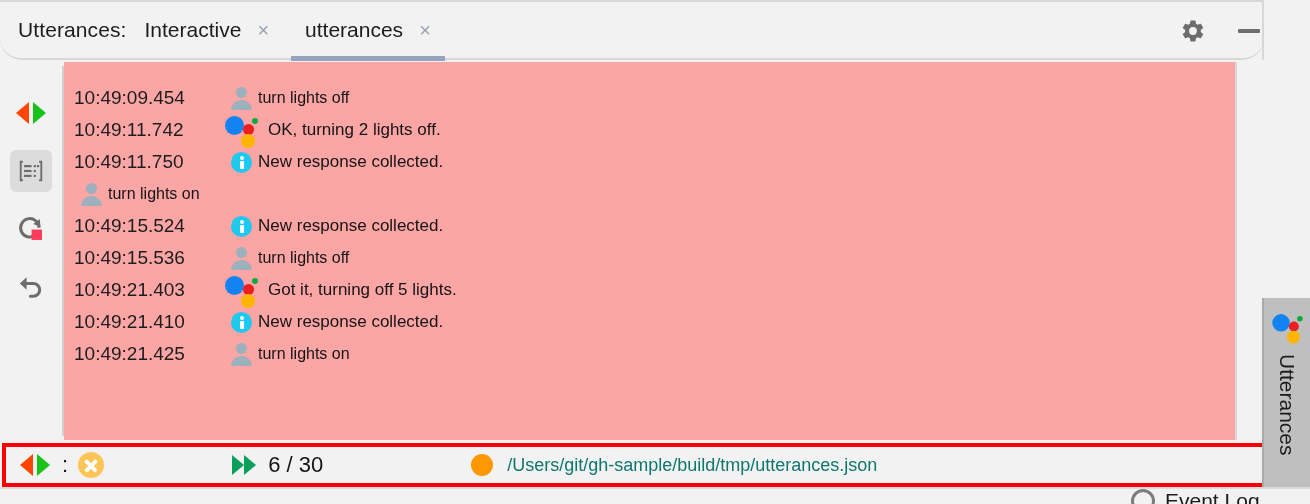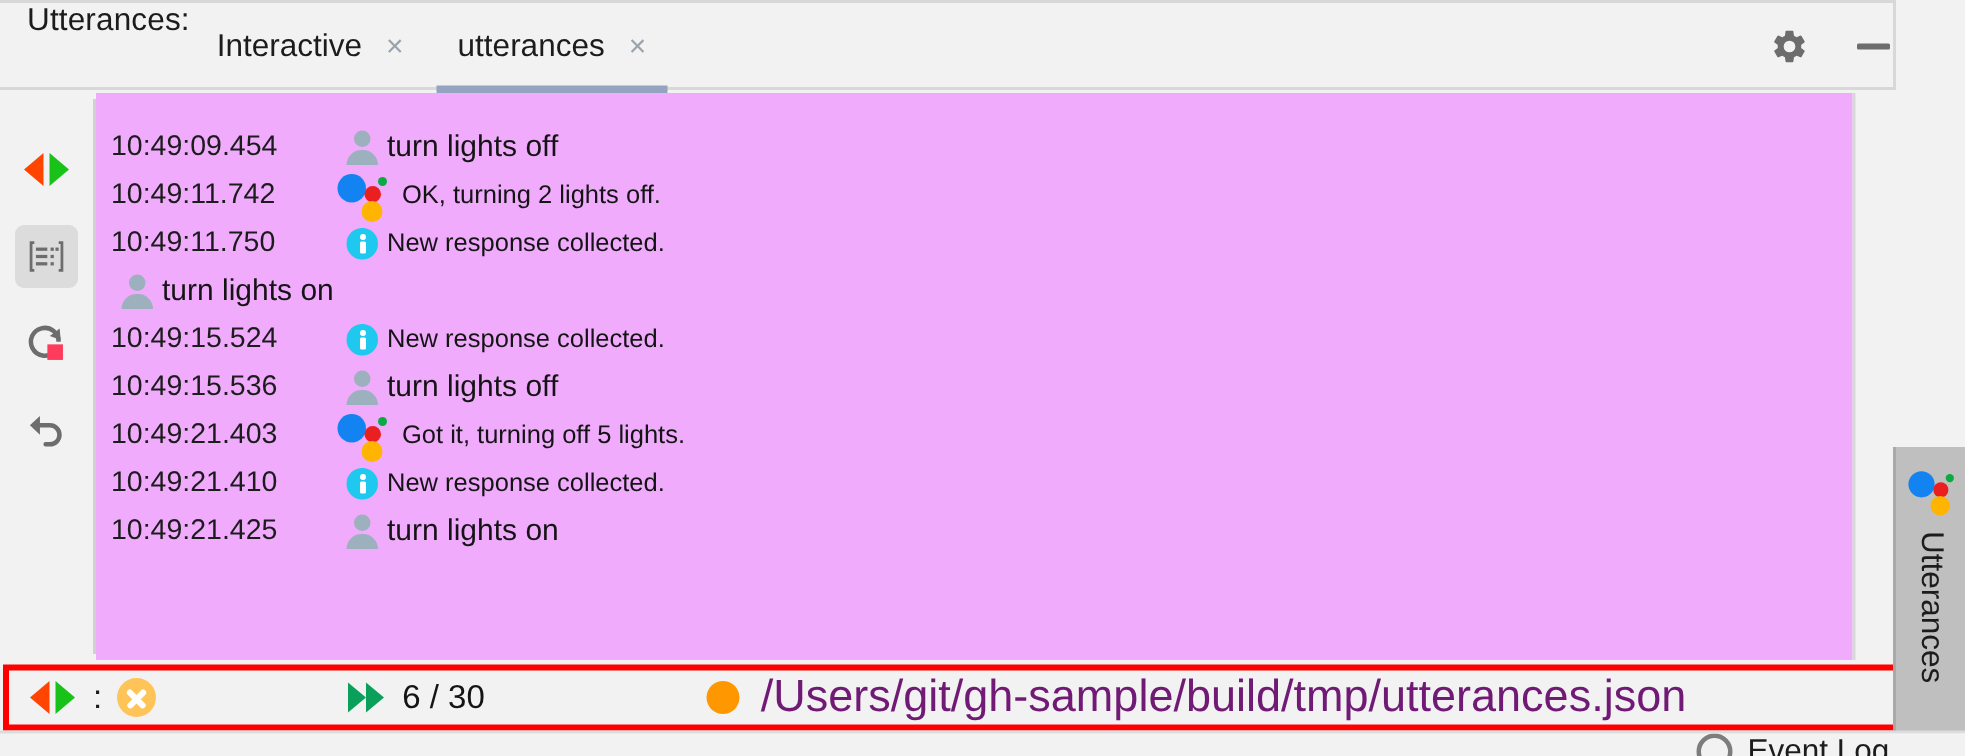--- a/index.html
+++ b/index.html
@@ -15,21 +15,21 @@
   .top-rule {
     position: absolute; left: 0; top: 0; width: 1310px; height: 2px;
     background: #d8d8d8;
   }
 
   
   .tabbar {
     position: absolute; left: 0; top: 2px; width: 1264px; height: 58px;
     background: #f2f2f2;
     border-bottom: 2px solid #d8d8d8;
-    display: flex; 
+    display: flex; align-items: center; border-radius: 22px;
   }
   .tabbar-label {
     font-size: 21px; color: #1c1c1c; margin-left: 18px; letter-spacing: .1px;
     white-space: nowrap;
   }
   .tab {
     display: flex; align-items: center; height: 58px;
     padding: 4px 18px; position: relative; cursor: default;
   }
   .tab:nth-of-type(1) { margin-left: 30px; }
@@ -77,32 +77,32 @@
     border-bottom: 11px solid transparent; border-left: 13px solid #19c219;
   }
 
   
   .divider-v {
     position: absolute; left: 62px; top: 66px; width: 2px; height: 370px;
     background: #d0d0d0;
   }
   .logpane {
     position: absolute; left: 64px; top: 62px; width: 1171px; height: 378px;
-    background: #f0abfc; overflow: hidden;
+    background: #fca5a5; overflow: hidden;
   }
   .logrow {
     display: flex; align-items: center; height: 32px; padding-left: 10px;
   }
   .ts {
     font-size: 19px; color: #1c1c1c; width: 150px; text-align: left;
     white-space: nowrap; font-family: "Liberation Sans", sans-serif;
   }
   .row-icon { width: 34px; display: flex; justify-content: center; align-items: center; flex: 0 0 34px; }
   .msg { font-size: 17px; color: #141414; white-space: nowrap; }
-  .row-user .msg { font-size: 20px; }
+  .row-user .msg { font-size: 16px; }
   .row-assistant .msg { margin-left: 10px; }
 
   
   .ico-person { position: relative; width: 22px; height: 22px; }
   .ico-person .head {
     position: absolute; left: 6px; top: 0; width: 11px; height: 11px;
     border-radius: 50%; background: #9cb0bd;
   }
   .ico-person .body {
     position: absolute; left: 1px; top: 13px; width: 21px; height: 10px;
@@ -149,21 +149,21 @@
   .ff-arrows { display: flex; margin-left: 128px; }
   .ff-tri {
     width: 0; height: 0; border-top: 10px solid transparent;
     border-bottom: 10px solid transparent; border-left: 12px solid #0aa05a;
   }
   .counter { font-size: 22px; color: #141414; margin-left: 12px; white-space: nowrap; }
   .dot-orange {
     width: 22px; height: 22px; border-radius: 50%; background: #ff9800;
     margin-left: 148px;
   }
-  .filepath { font-size: 30px; color: #701a75; margin-left: 14px; white-space: nowrap; }
+  .filepath { font-size: 18px; color: #0f766e; margin-left: 14px; white-space: nowrap; }
 
   
   .rstrip {
     position: absolute; right: 0; top: 298px; width: 46px; height: 190px;
     background: #bfbfbf;
     display: flex; flex-direction: column; align-items: center;
     padding-top: 14px;
   }
   .rstrip .ico-ga { transform: scale(.92); }
   .rstrip-label {

